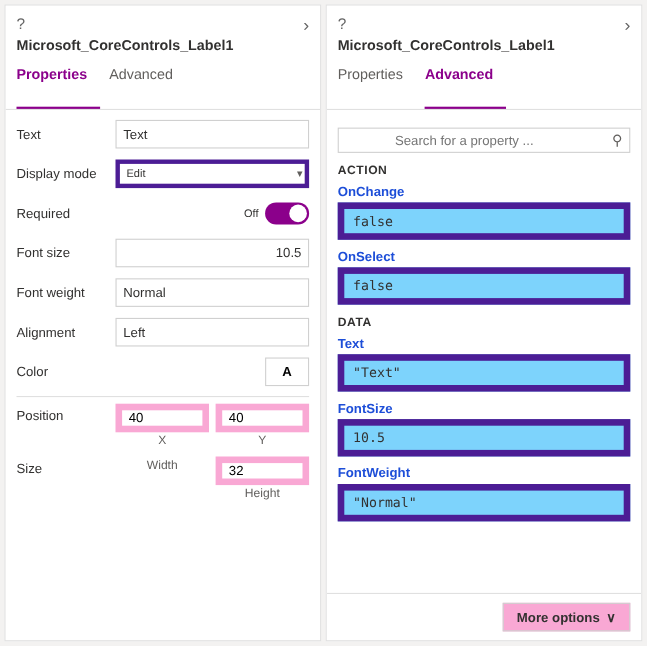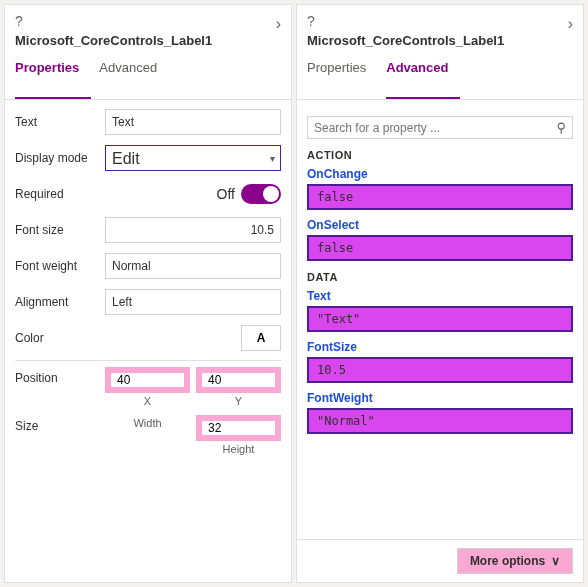--- a/index.html
+++ b/index.html
@@ -87,23 +87,23 @@
       color: #323130;
       background: #fff;
       height: 26px;
     }
     .select-wrapper {
       position: relative;
       width: 100%;
     }
     .select-input {
       width: 100%;
-      border: 1px solid #4c1d95;
+      border: 4px solid #4c1d95;
       padding: 3px 24px 3px 6px;
-      font-size: 16px;
+      font-size: 10px;
       color: #323130;
       background: #fff;
       height: 26px;
       appearance: none;
     }
     .select-arrow {
       position: absolute;
       right: 6px;
       top: 50%;
       transform: translateY(-50%);
@@ -112,21 +112,21 @@
       pointer-events: none;
     }
     .toggle-row {
       display: flex;
       align-items: center;
       justify-content: flex-end;
       width: 100%;
       gap: 6px;
     }
     .toggle-label-off {
-      font-size: 14px;
+      font-size: 10px;
       color: #323130;
     }
     .toggle {
       width: 40px;
       height: 20px;
       background: #8b008b;
       border-radius: 10px;
       position: relative;
       cursor: pointer;
     }
@@ -219,44 +219,45 @@
       padding: 3px 6px;
       background: #fff;
     }
     .search-input-adv {
       border: none;
       outline: none;
       font-size: 12px;
       color: #605e5c;
       flex: 1;
       background: transparent;
+      margin-left: 45px;
     }
     .search-icon {
       color: #605e5c;
       font-size: 13px;
     }
     .section-header {
       font-size: 11px;
       font-weight: 700;
       color: #323130;
       letter-spacing: 0.5px;
       margin: 10px 0 6px 0;
     }
     .adv-prop-label {
       font-size: 12px;
       color: #1d4ed8;
       margin-bottom: 3px;
       font-weight: bold;
     }
     .adv-prop-value {
-      border: 2px solid #4c1d95;
+      border: 6px solid #4c1d95;
       padding: 4px 8px;
       font-size: 12px;
       color: #323130;
-      background: #d946ef;
+      background: #7dd3fc;
       margin-bottom: 8px;
       font-family: 'Consolas', monospace;
     }
     .more-options-bar {
       border-top: 1px solid #e0e0e0;
       padding: 8px 10px;
       display: flex;
       justify-content: flex-end;
     }
     .more-options-btn {

